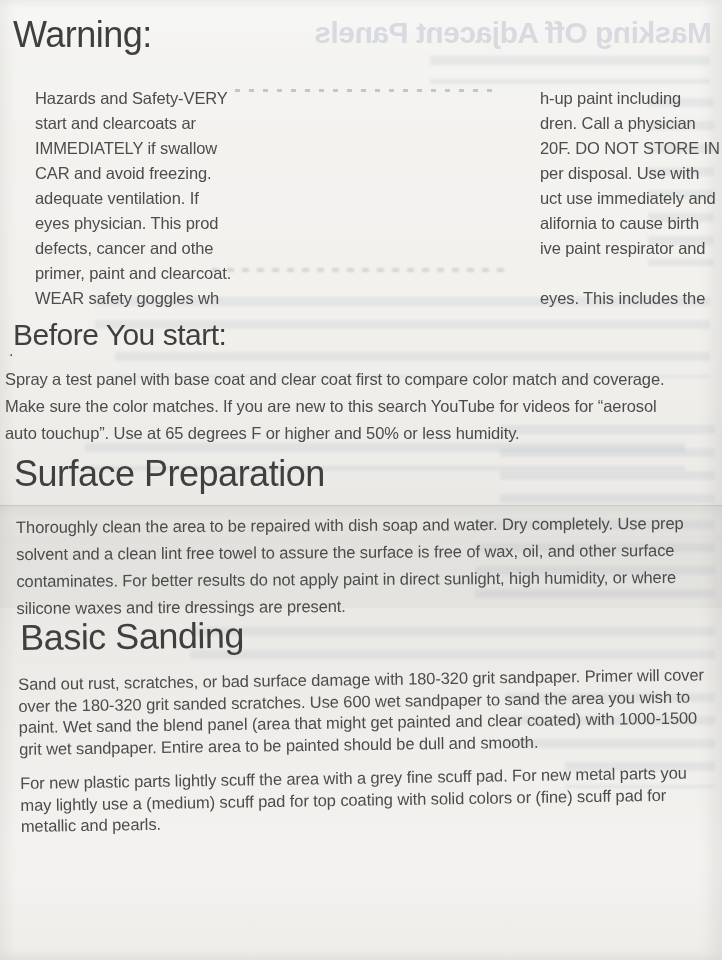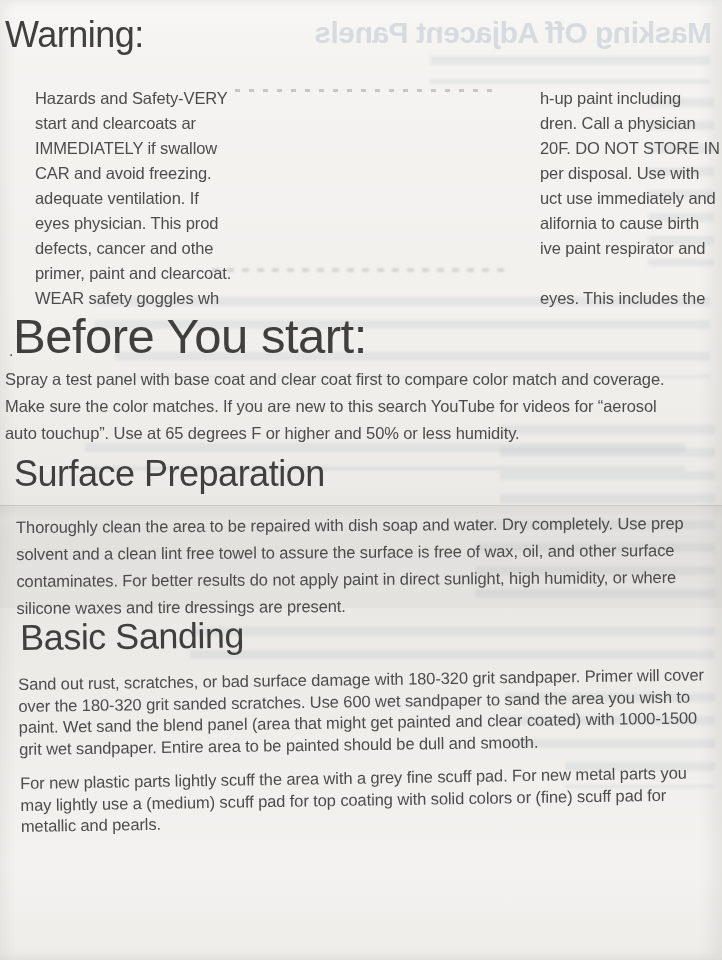--- a/index.html
+++ b/index.html
@@ -37,22 +37,22 @@
     background:repeating-linear-gradient(180deg,
       rgba(172,179,190,0.55) 0px,rgba(172,179,190,0.55) 9px,
       rgba(0,0,0,0) 9px,rgba(0,0,0,0) 23px);
   }
 
   
   .h{
     position:absolute;font-size:36px;font-weight:400;
     color:var(--heading-text,#3f3f3d);letter-spacing:-0.5px;white-space:nowrap;
   }
-  #h-warning{left:5px;top:14px;}
-  #h-before{left:13px;top:308px;font-size:49px;}
+  #h-warning{left:13px;top:14px;}
+  #h-before{left:13px;top:318px;font-size:30px;}
   #h-surface{left:14px;top:453px;}
   #h-basic{left:20px;top:617px;transform:rotate(-0.6deg);transform-origin:left top;}
 
   
   .para{
     position:absolute;font-size:16.5px;line-height:27px;
     color:var(--body-text,#4c4c4a);letter-spacing:-0.1px;white-space:pre-line;
   }
   #p2{left:5px;top:366px;width:702px;}
   #p3{left:16px;top:514px;width:702px;transform:rotate(-0.35deg);transform-origin:left top;}

